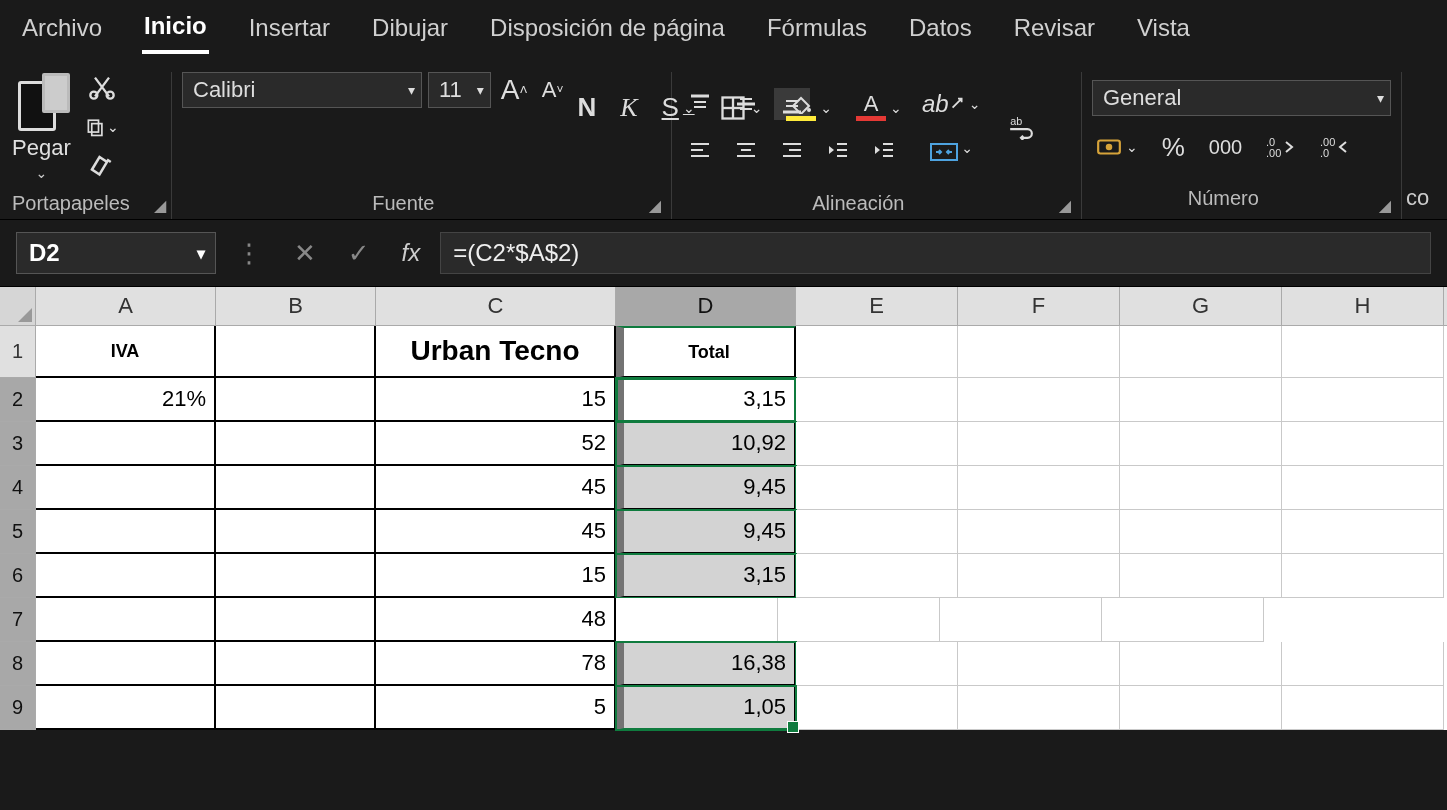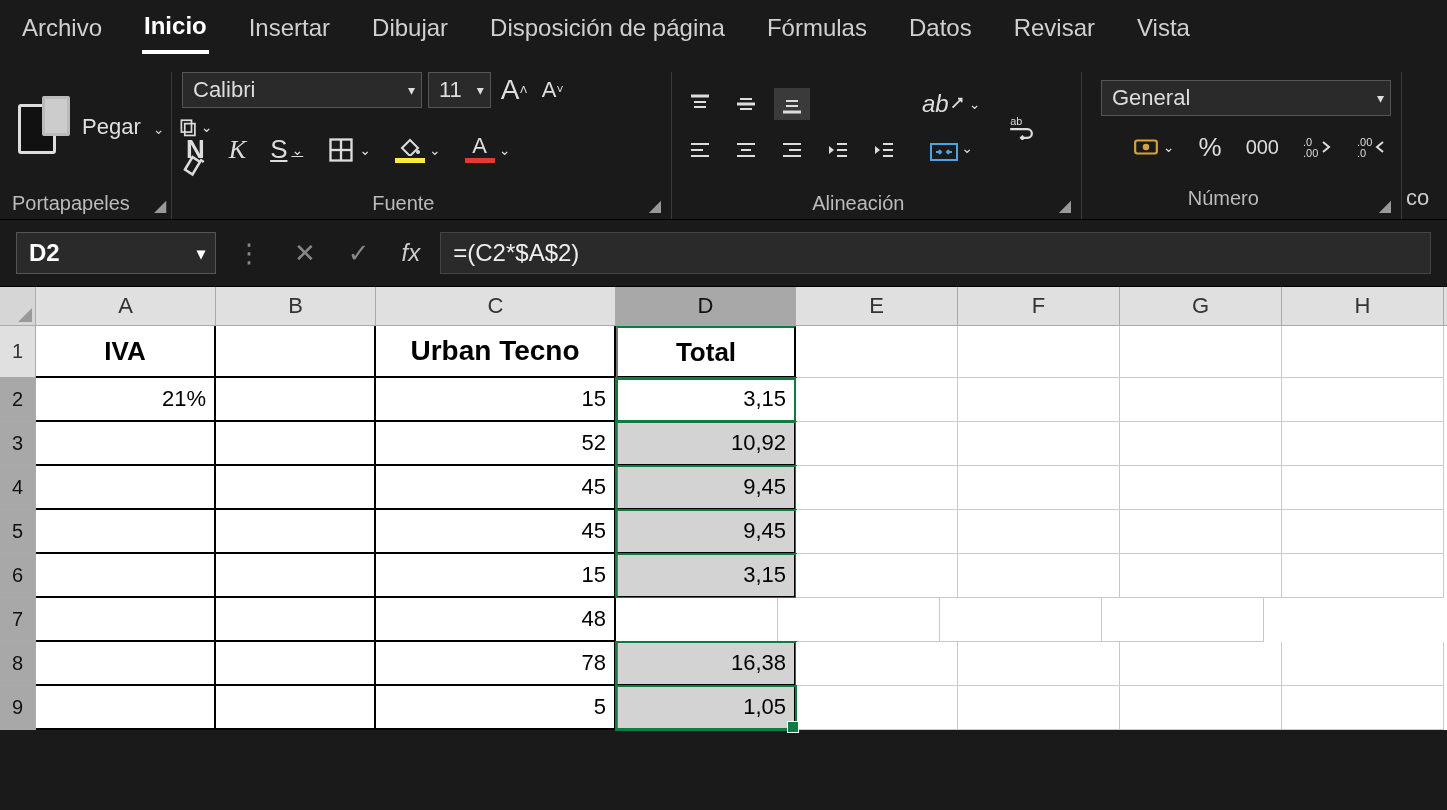--- a/index.html
+++ b/index.html
@@ -56,21 +56,21 @@
   padding-top: 10px;
   gap: 24px;
 }
 .group-label-row .dialog-launcher {
   font-size: 16px;
   color: #999;
   cursor: pointer;
 }
 
 
-.clip-col { display: flex; flex-direction: row; align-items: center; gap: 12px; }
+.clip-col { display: flex; flex-direction: column; align-items: center; gap: 0; }
 .paste-icon { width: 58px; height: 62px; position: relative; }
 .paste-board { position: absolute; left: 6px; top: 8px; width: 38px; height: 50px; background: #111; border: 3px solid #ddd; border-radius: 3px; }
 .paste-clip { position: absolute; left: 30px; top: 0; width: 28px; height: 40px; background: #ccc; border: 3px solid #bbb; border-radius: 2px; }
 .paste-label { color: #e0e0e0; font-size: 22px; }
 .clip-side { display: flex; flex-direction: column; gap: 10px; padding-left: 8px; }
 .clip-side .ic { width: 34px; height: 30px; display: flex; align-items: center; justify-content: center; cursor: pointer; }
 
 
 .font-row1 { display: flex; align-items: center; gap: 6px; }
 .font-row2 { display: flex; align-items: center; gap: 16px; margin-top: 18px; }
@@ -94,21 +94,21 @@
 
 
 .align-col { display: flex; flex-direction: column; gap: 14px; }
 .align-row { display: flex; gap: 10px; }
 .align-btn { background: transparent; border: none; color: #ddd; cursor: pointer; padding: 4px; display: flex; }
 .align-btn.active { background: #3a3a3a; }
 .orient-col { display: flex; flex-direction: column; gap: 14px; align-items: center; margin-left: 10px; }
 .wrap-col { display: flex; flex-direction: column; gap: 14px; margin-left: 12px; }
 
 
-.num-col { display: flex; flex-direction: column; gap: 14px; flex: 1; align-items: flex-end; }
+.num-col { display: flex; flex-direction: column; gap: 14px; flex: 1; }
 .num-select {
   background: #2a2a2a; border: 1px solid #555; color: #ddd;
   font-size: 22px; padding: 4px 28px 4px 10px; min-width: 290px;
   position: relative;
 }
 .num-row { display: flex; gap: 16px; align-items: center; }
 
 .ribbon-edge { color: #ccc; font-size: 22px; padding: 0 4px 8px; display:flex; align-items:flex-end;}
 
 
@@ -153,30 +153,30 @@
   width: 36px; background: #e0e0e0; text-align: center; font-size: 20px;
   color: #333; border-right: 1px solid #aaa; border-bottom: 1px solid #aaa;
   display: flex; align-items: center; justify-content: center;
 }
 .row-h.sel { background: #a8a8a8; color: #111; }
 .cell {
   border-right: 1px solid #c9c9c9; border-bottom: 1px solid #c9c9c9;
   padding: 4px 8px; font-size: 22px; height: 44px; display: flex; align-items: center;
   background: #fff; color: #000;
 }
-.cell.hdr-bold { font-weight: 700; font-size: 26px; justify-content: center; }
+.cell.hdr-bold { font-weight: 700; font-size: 18px; justify-content: center; }
 .cell.right { justify-content: flex-end; }
 .cell.grid-black { border-right: 2px solid #000; border-bottom: 2px solid #000; }
 .row1 .cell { height: 52px; }
 .row1 { }
 .row:first-child .row-h { height: 52px; }
 
 .sel-cell { outline: 3px solid #0f7b3e; outline-offset: -2px; background: #fff !important; }
 .sel-range-d { outline: 2px solid #0f7b3e; outline-offset: -1px; background: #d3d3d3; }
-.d-col-border-left { border-left: 2px solid #737373; }
+.d-col-border-left { border-left: 8px solid #737373; }
 .fill-handle { position: relative; }
 .fill-handle::after {
   content: ""; position: absolute; right: -5px; bottom: -5px;
   width: 10px; height: 10px; background: #0f7b3e; border: 1px solid #fff;
 }
 
 
 .stroke-light { stroke: #ddd; stroke-width: 2; fill: none; }
 </style>
 </head>
@@ -229,21 +229,21 @@
         </div>
       </div>
     </div>
     <div class="group-label-row">
       <span>Portapapeles</span>
       <span class="dialog-launcher">◢</span>
     </div>
   </div>
 
   <div class="ribbon-group" style="width:500px">
-    <div class="group-body" style="flex-direction:column;align-items:flex-start">
+    <div class="group-body" style="flex-direction:row;align-items:flex-start">
       <div class="font-row1">
         <div class="font-select">
           <span>Calibri</span><span class="select-caret">▾</span>
         </div>
         <div class="font-select size-select">
           <span>11</span><span class="select-caret">▾</span>
         </div>
         <button class="font-btn increase-a">A<sup style="font-size:14px">˄</sup></button>
         <button class="font-btn decrease-a">A<sup style="font-size:12px">˅</sup></button>
       </div>

